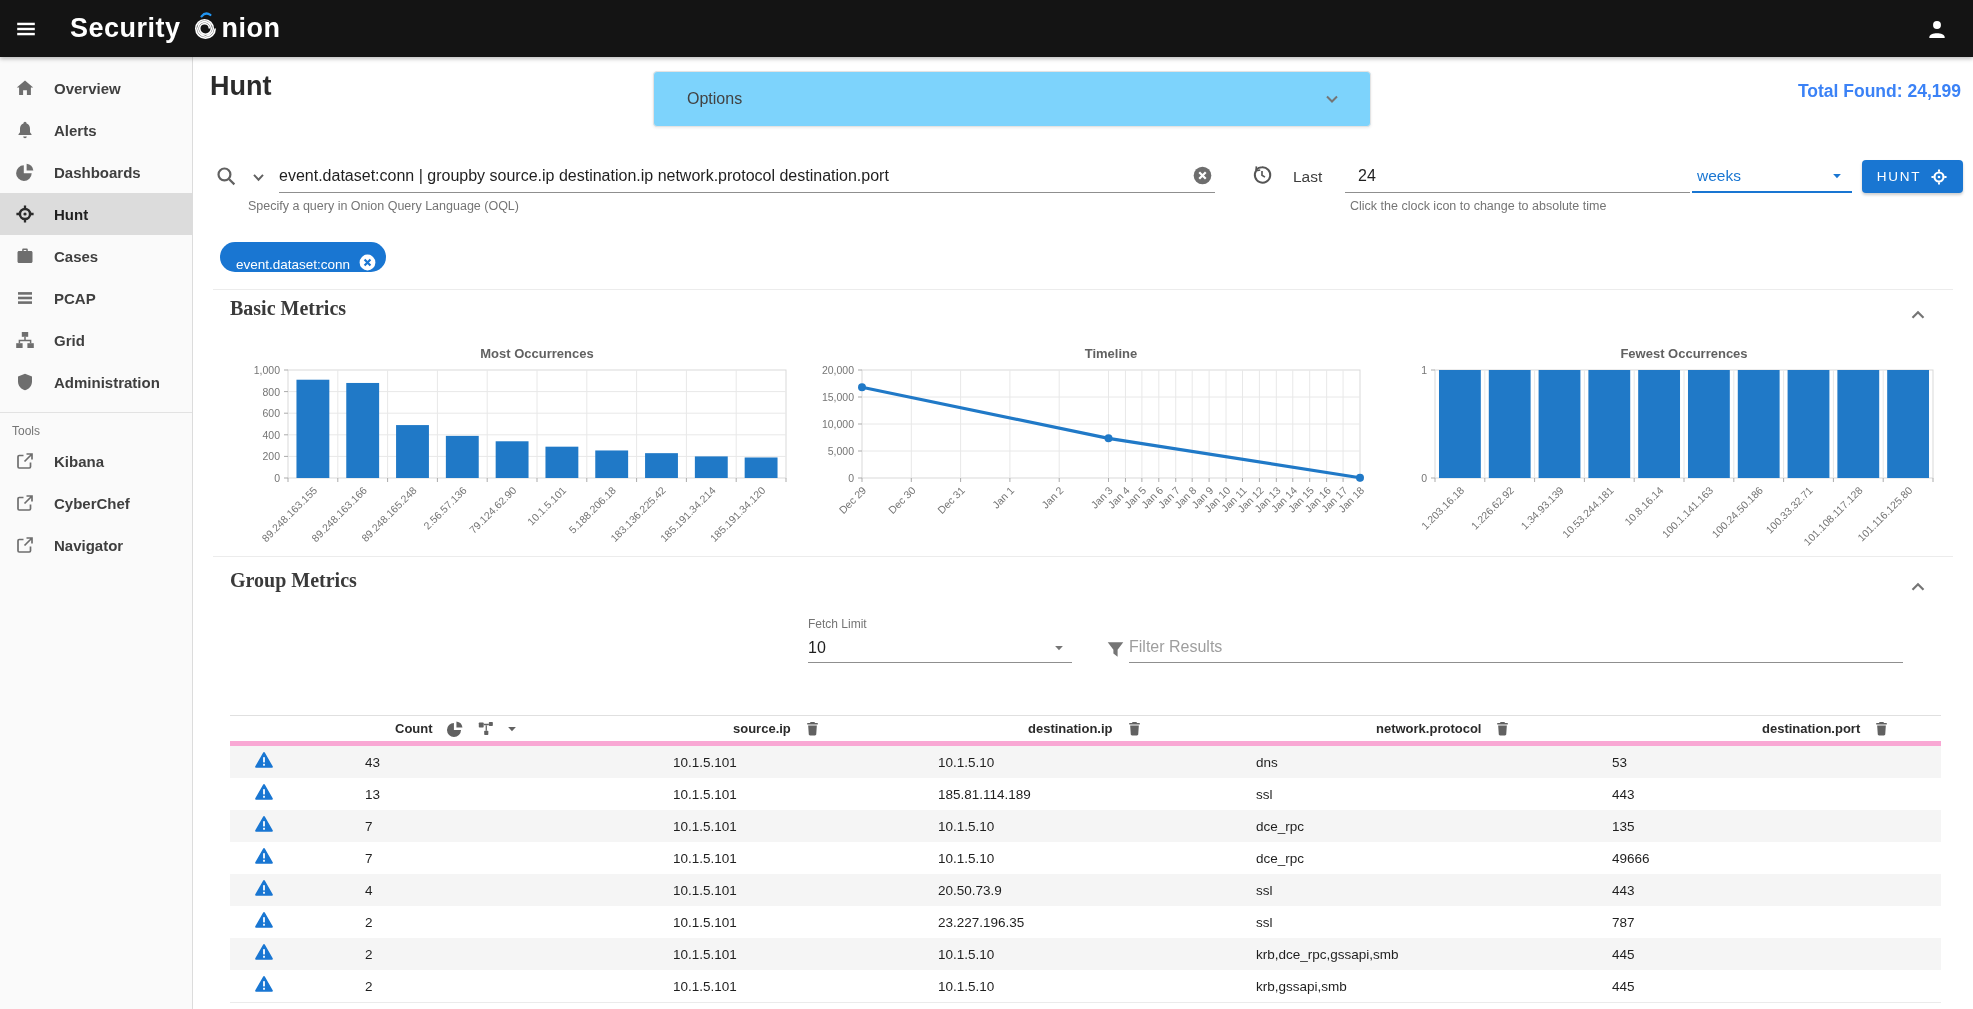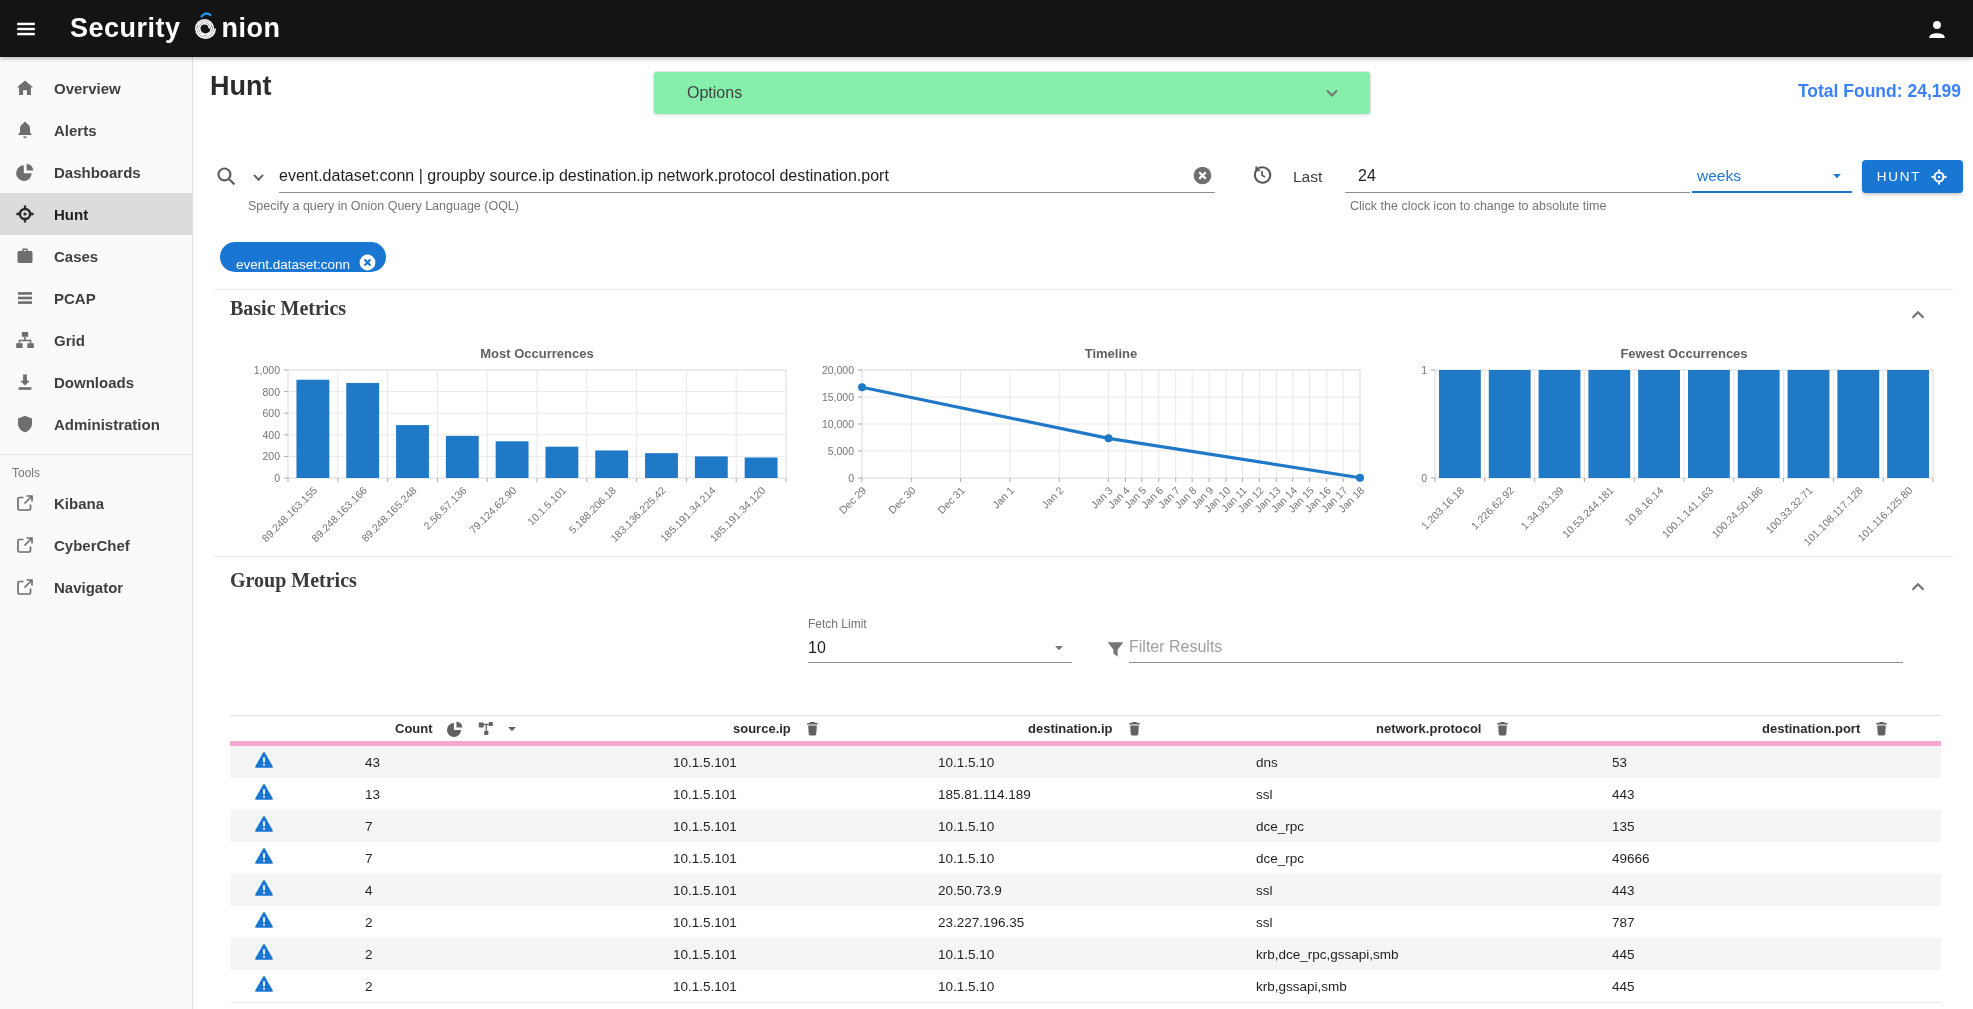--- a/index.html
+++ b/index.html
@@ -27,21 +27,21 @@
   .side-item.active .side-label { color:#1f1f1f; }
   .tools-divider { border-top:1px solid #e2e2e2; margin-top:9px; }
   .tools-header { font-size:12px; color:#757575; padding:11px 0 2px 12px; }
 
   .icon svg { width:100%; height:100%; display:block; }
 
   
   .main { position:absolute; left:193px; top:57px; width:1780px; height:952px; background:#fff; }
   .page-title { position:absolute; left:17px; top:14px; font-size:27px; font-weight:bold; color:#2b2b2b; }
 
-  .options-card { position:absolute; left:460px; top:14px; width:718px; height:44px; background:#86efac;
+  .options-card { position:absolute; left:460px; top:14px; width:718px; height:56px; background:#7dd3fc;
     border:1px solid #e3e3e3; border-radius:4px; box-shadow:0 1px 3px rgba(0,0,0,.08);
     display:flex; align-items:center; cursor:pointer; }
   .options-label { margin-left:33px; font-size:16px; color:#424242; }
   .options-card .chev { margin-left:auto; margin-right:28px; width:20px; height:20px; color:#757575; }
 
   .total-found { position:absolute; right:12px; top:24px; font-size:17.5px; font-weight:bold; color:#3b82f6; }
 
   
   .sicon { position:absolute; width:22px; height:22px; color:#616161; }
   .iconbtn { position:absolute; background:none; border:none; cursor:pointer; padding:0; }
@@ -196,29 +196,20 @@
       <div class="side-item">
         <span class="icon ">
           <svg viewBox="0 0 20 20">
             <rect x="6.8" y="2" width="6.4" height="4.8" fill="currentColor"></rect>
             <rect x="1.2" y="13.2" width="6.4" height="4.8" fill="currentColor"></rect>
             <rect x="12.4" y="13.2" width="6.4" height="4.8" fill="currentColor"></rect>
             <path d="M10 6.8 V10.4 M4.4 13.2 V10.4 H15.6 V13.2" fill="none" stroke="currentColor" stroke-width="1.5"></path>
           </svg>
         </span>
         <span class="side-label">Grid</span>
-      </div>
-      <div class="side-item">
-        <span class="icon ">
-          <svg viewBox="0 0 20 20" fill="currentColor">
-            <path d="M10 13.6 L5.1 8.7 H8.1 V2.4 H11.9 V8.7 H14.9 Z"></path>
-            <rect x="3.6" y="15.2" width="12.8" height="2.6"></rect>
-          </svg>
-        </span>
-        <span class="side-label">Downloads</span>
       </div>
       <div class="side-item">
         <span class="icon ">
           <svg viewBox="0 0 20 20" fill="currentColor">
             <path d="M10 1.7 L17 4.5 V9.4 C17 13.8 14 16.9 10 18.3 C6 16.9 3 13.8 3 9.4 V4.5 Z"></path>
           </svg>
         </span>
         <span class="side-label">Administration</span>
       </div>
     </div>

